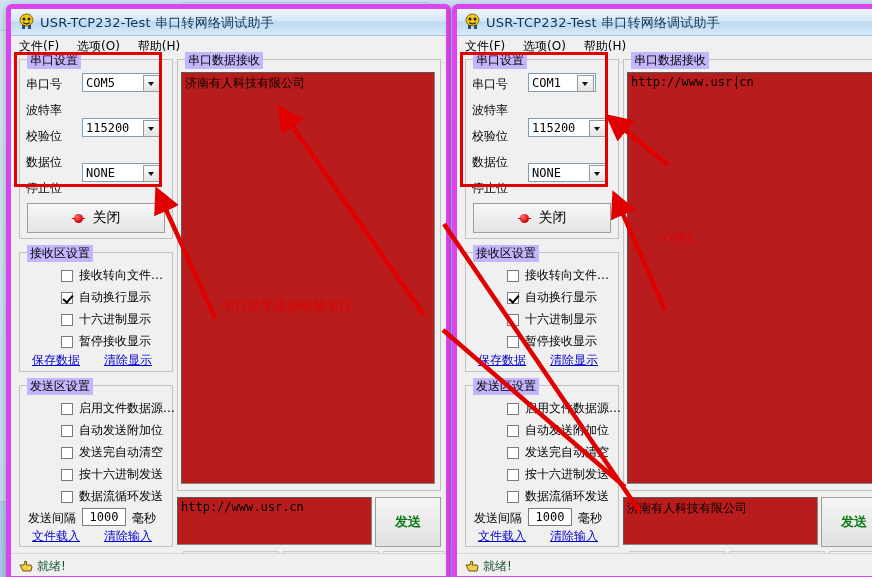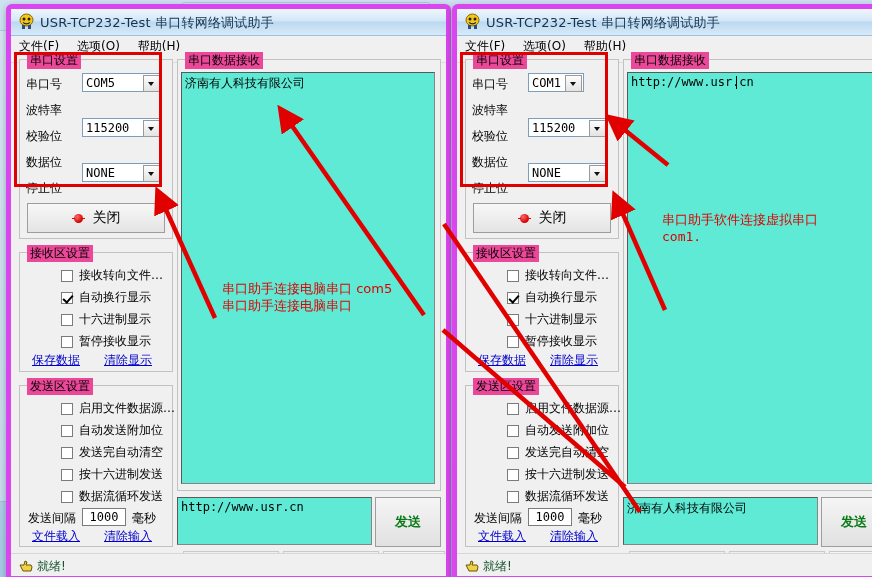--- a/index.html
+++ b/index.html
@@ -23,21 +23,21 @@
     border-bottom:1px solid #9dc1e0;}
   .titlebar .tb-icon{position:absolute;left:7px;top:4px;width:17px;height:17px;}
   .titlebar .tb-text{position:absolute;left:29px;top:5px;font-size:13px;color:#13334f;
     white-space:nowrap;letter-spacing:.2px;}
   .menubar{height:27px;background:#f0f0f0;border-bottom:1px solid #dcdcdc;
     padding:2px 0 0 8px;box-sizing:border-box;}
   .menubar span{font-size:12px;color:#000;margin-right:14px;}
 
   
   .grp{position:absolute;border:1px solid #c2c2c2;background:#f0f0f0;}
-  .grp>.legend{position:absolute;top:-8px;left:7px;background:#ec4899;
+  .grp>.legend{position:absolute;top:-8px;left:7px;background:#c4b5fd;
     padding:0 3px;font-size:12px;color:#000;white-space:nowrap;}
 
   .row{position:absolute;display:flex;align-items:flex-end;}
   .lbl{font-size:12px;color:#000;white-space:nowrap;}
 
   
   .combo{position:relative;height:19px;background:#fff;border:1px solid #7b9ebd;
     box-sizing:border-box;}
   .combo .val{position:absolute;left:3px;top:2px;font-size:12px;color:#000;
     font-family:"DejaVu Sans Mono","Liberation Mono",monospace;white-space:nowrap;}
@@ -68,21 +68,21 @@
   .cb .t{margin-left:6px;font-size:12px;white-space:nowrap;}
 
   .link{position:absolute;font-size:12px;color:#0000cc;text-decoration:underline;
     white-space:nowrap;cursor:pointer;}
 
   .numbox{position:absolute;height:18px;background:#fff;border:1px solid #7b7b7b;
     box-sizing:border-box;text-align:center;font-size:12px;padding-top:1px;
     font-family:"DejaVu Sans Mono","Liberation Mono",monospace;}
 
   
-  .pane{position:absolute;background:#5eead4;border:1px solid #868686;
+  .pane{position:absolute;background:#b91c1c;border:1px solid #868686;
     border-top-color:#5a5a5a;border-left-color:#5a5a5a;box-sizing:border-box;
     overflow:hidden;}
   .pane .txt{position:absolute;left:3px;top:2px;font-size:12px;color:#000;
     white-space:nowrap;}
   .mono{font-family:"DejaVu Sans Mono","Liberation Mono",monospace;font-size:11.5px;}
 
   .sendbtn{position:absolute;background:linear-gradient(180deg,#f5f5f5,#e1e1e1);
     border:1px solid #9d9d9d;display:flex;align-items:center;justify-content:center;
     color:#0a7a18;font-weight:bold;font-size:13px;}
 
@@ -273,21 +273,21 @@
     <span>文件(F)</span>
     <span>选项(O)</span>
     <span>帮助(H)</span>
   </div>
 
   <div class="grp" style="left:8px;top:50px;width:152px;height:178px;">
     <div class="legend">串口设置</div>
     <div class="row" style="left:6px;top:16px;">
         <span class="lbl">串口号</span>
       </div>
-    <div class="combo" style="left:62px;top:13px;width:56px;">
+    <div class="combo" style="left:62px;top:13px;width:68px;">
       <span class="val">COM1</span>
       <span class="btn"></span>
       </div>
 
     <div class="row" style="left:6px;top:42px;">
         <span class="lbl">波特率</span>
       </div>
     <div class="combo" style="left:62px;top:39px;width:80px;">
       <span class="val">115200</span>
       <span class="btn"></span>
@@ -424,17 +424,15 @@
 
     <line x1="625" y1="487" x2="443" y2="330" stroke="#e00000" stroke-width="4.5"></line>
 
     <line x1="444" y1="224" x2="640" y2="512" stroke="#e00000" stroke-width="4.5"></line>
 
     <line x1="665" y1="310" x2="615" y2="196" stroke="#e00000" stroke-width="4.5" marker-end="url(#ah)"></line>
 
     <line x1="668" y1="165" x2="610" y2="118" stroke="#e00000" stroke-width="4.5" marker-end="url(#ah)"></line>
   </svg>
 
-  <div class="antxt" style="left:222px;top:281px;">串口助手连接电脑串口 com5</div>
   <div class="antxt" style="left:222px;top:298px;">串口助手连接电脑串口</div>
-  <div class="antxt" style="left:662px;top:212px;">串口助手软件连接虚拟串口</div>
   <div class="antxt mono" style="left:662px;top:229px;">com1.</div>
 </div>
 
 </body></html>

